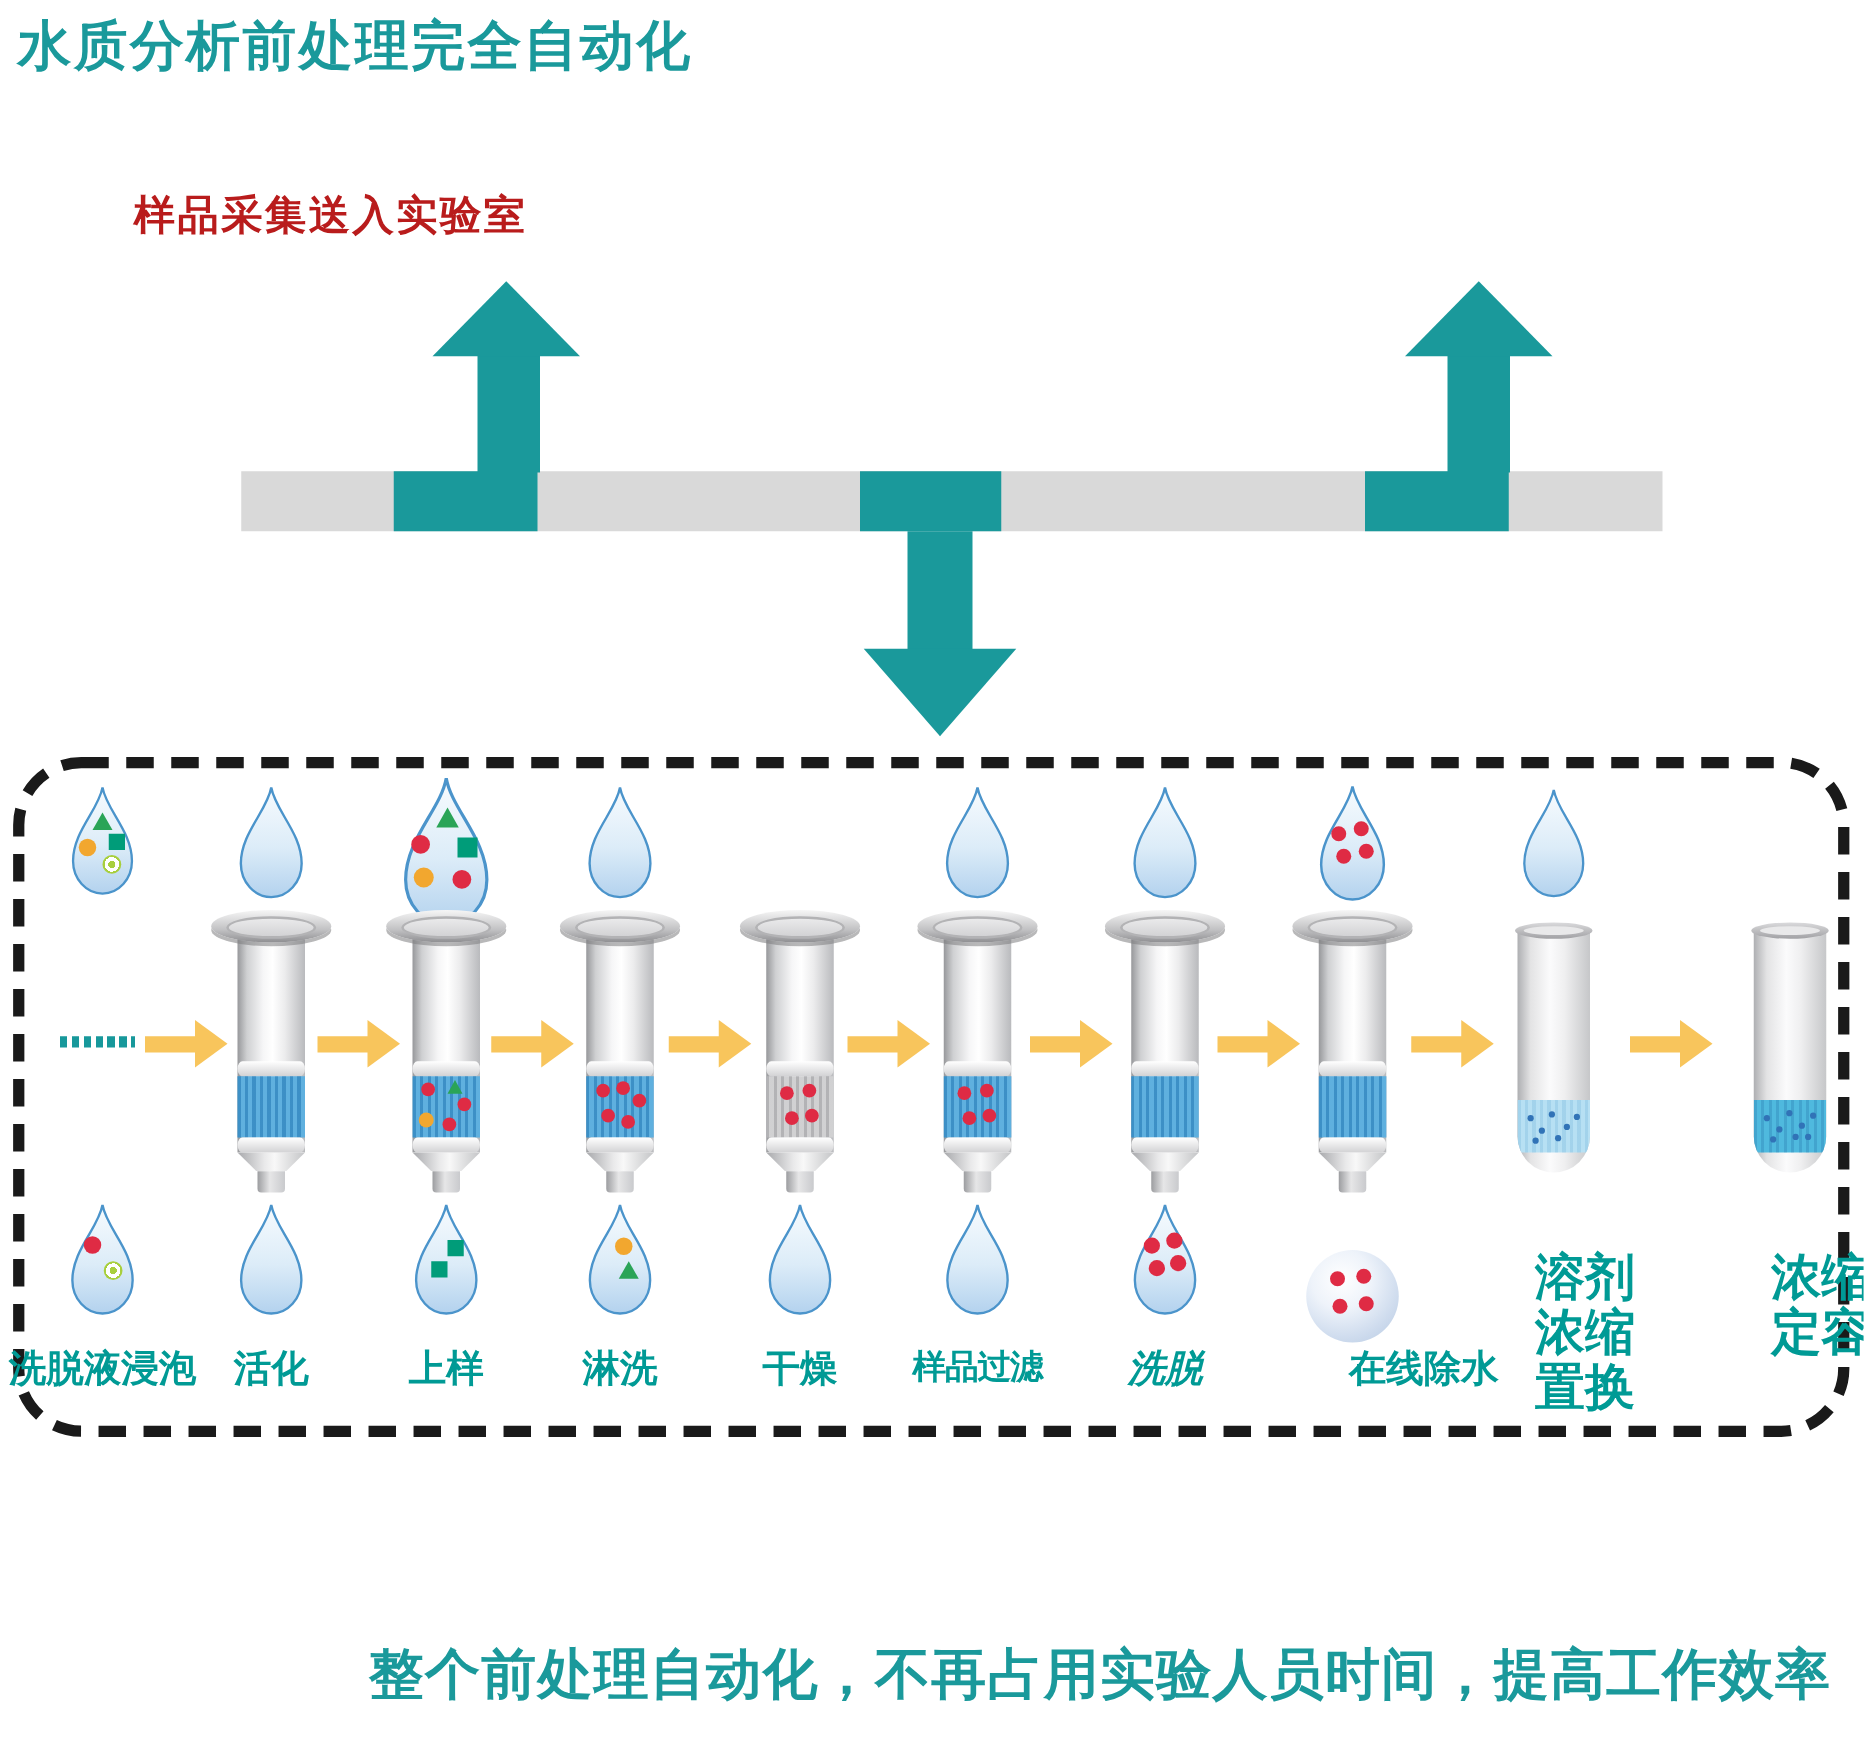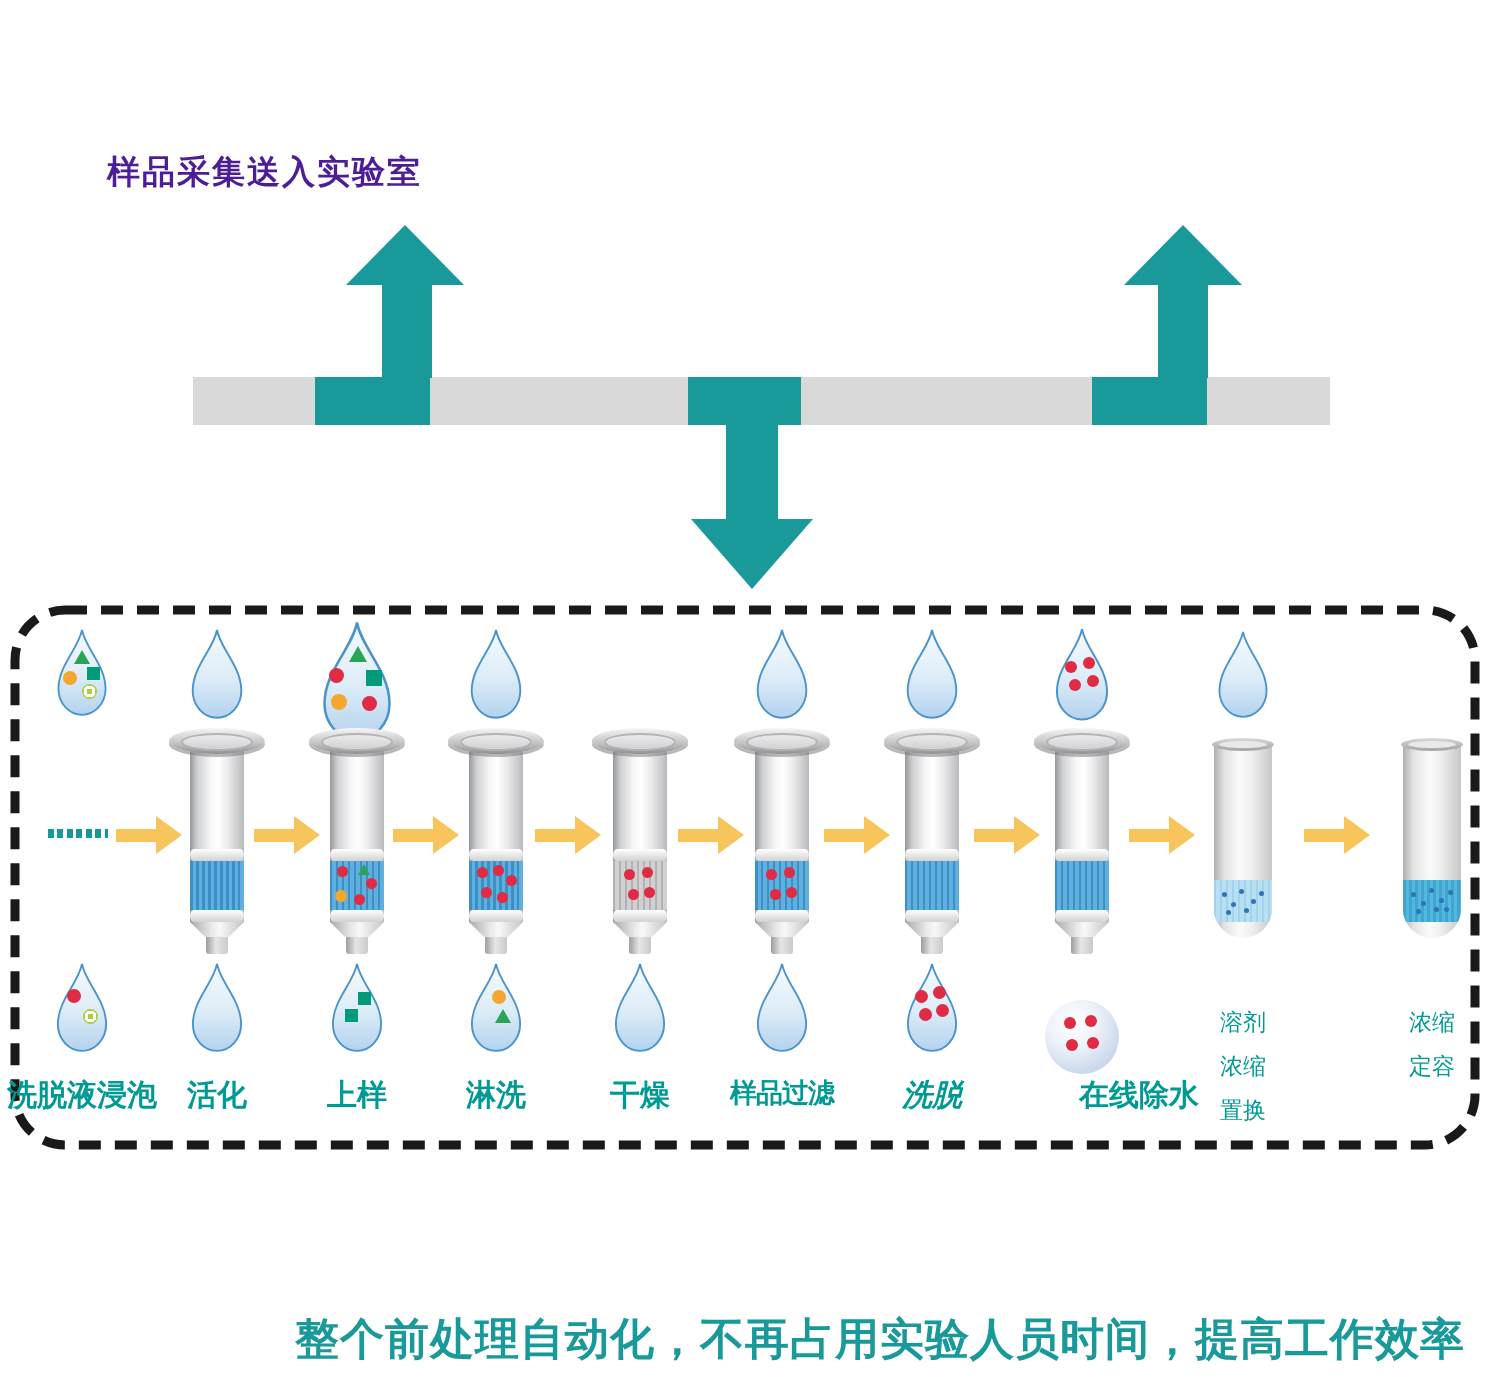--- a/index.html
+++ b/index.html
@@ -2,21 +2,21 @@
 <html><head>
 <meta charset="utf-8">
 <style>
   html,body{margin:0;padding:0;background:#fff;}
   #page{position:relative;width:1491px;height:1395px;background:#ffffff;overflow:hidden;
         font-family:"Liberation Sans","DejaVu Sans",sans-serif;}
   .abs{position:absolute;}
 
   
   #title{left:14px;top:8px;font-size:43px;font-weight:900;color:#1a999b;letter-spacing:2px;}
-  .gray-label{top:150px;font-size:33px;font-weight:bold;color:#4c1d95;letter-spacing:2px;}
+  .gray-label{top:150px;font-size:33px;font-weight:bold;color:#b91c1c;letter-spacing:2px;}
   #bar{left:193px;top:377px;width:1137px;height:48px;background:#d9d9d9;}
   .teal{background:#1a999b;}
   .tri{width:0;height:0;border-style:solid;border-color:transparent;}
   .up-head{border-width:0 59px 60px 59px;border-bottom-color:#1a999b;}
   .down-head{border-width:70px 61px 0 61px;border-top-color:#1a999b;}
 
   
   #dashedbox{left:10px;top:605px;}
 
   
@@ -80,22 +80,22 @@
   
   .yarrow{position:absolute;top:816px;width:66px;height:38px;}
   .yarrow .shaft{position:absolute;left:0;top:13px;width:42px;height:13px;background:#f8c55c;}
   .yarrow .head{position:absolute;left:40px;top:0;width:0;height:0;border-style:solid;
     border-width:19px 0 19px 26px;border-color:transparent transparent transparent #f8c55c;}
 
   
   .stage-label{position:absolute;top:1075px;width:150px;text-align:center;font-weight:bold;
     font-size:30px;color:#009a95;}
   .stage-label.small{font-size:27px;letter-spacing:-1px;}
-  .multi-label{position:absolute;top:1000px;width:130px;text-align:center;font-weight:normal;
-    font-size:23px;line-height:44px;color:#009a95;}
+  .multi-label{position:absolute;top:1000px;width:130px;text-align:right;font-weight:bold;
+    font-size:40px;line-height:44px;color:#009a95;}
   #caption{left:350px;top:1190px;width:740px;text-align:center;font-size:36px;font-weight:bold;
     color:#595757;letter-spacing:2px;}
   #footer{left:0;top:1310px;width:1465px;text-align:right;font-size:44px;font-weight:bold;
     color:#1a999b;letter-spacing:1px;}
 
   .dotline{position:absolute;left:48px;top:829px;width:60px;height:9px;
     background:repeating-linear-gradient(90deg,#17989b 0 6px,transparent 6px 9.5px);}
 </style>
 </head>
 <body>
@@ -106,20 +106,21 @@
     <defs>
       <linearGradient id="dropGrad" x1="0" y1="0" x2="0" y2="1">
         <stop offset="0" stop-color="#f7fbfe"></stop>
         <stop offset="0.55" stop-color="#dcecf8"></stop>
         <stop offset="1" stop-color="#b3d2ee"></stop>
       </linearGradient>
       <path id="dropPath" d="M50 3 C55 32 88 60 88 98 A38 42 0 0 1 12 98 C12 60 45 32 50 3 Z"></path>
     </defs>
   </svg>
 
+  <div class="abs" id="title">水质分析前处理完全自动化</div>
 
   <div class="abs gray-label" style="left:107px;">样品采集送入实验室</div>
 
   <div class="abs" id="bar"></div>
 
   <div class="abs teal" style="left:315px;top:377px;width:115px;height:48px;"></div>
   <div class="abs teal" style="left:382px;top:284px;width:50px;height:94px;"></div>
   <div class="abs tri up-head" style="left:346px;top:225px;"></div>
 
   <div class="abs teal" style="left:1092px;top:377px;width:115px;height:48px;"></div>

